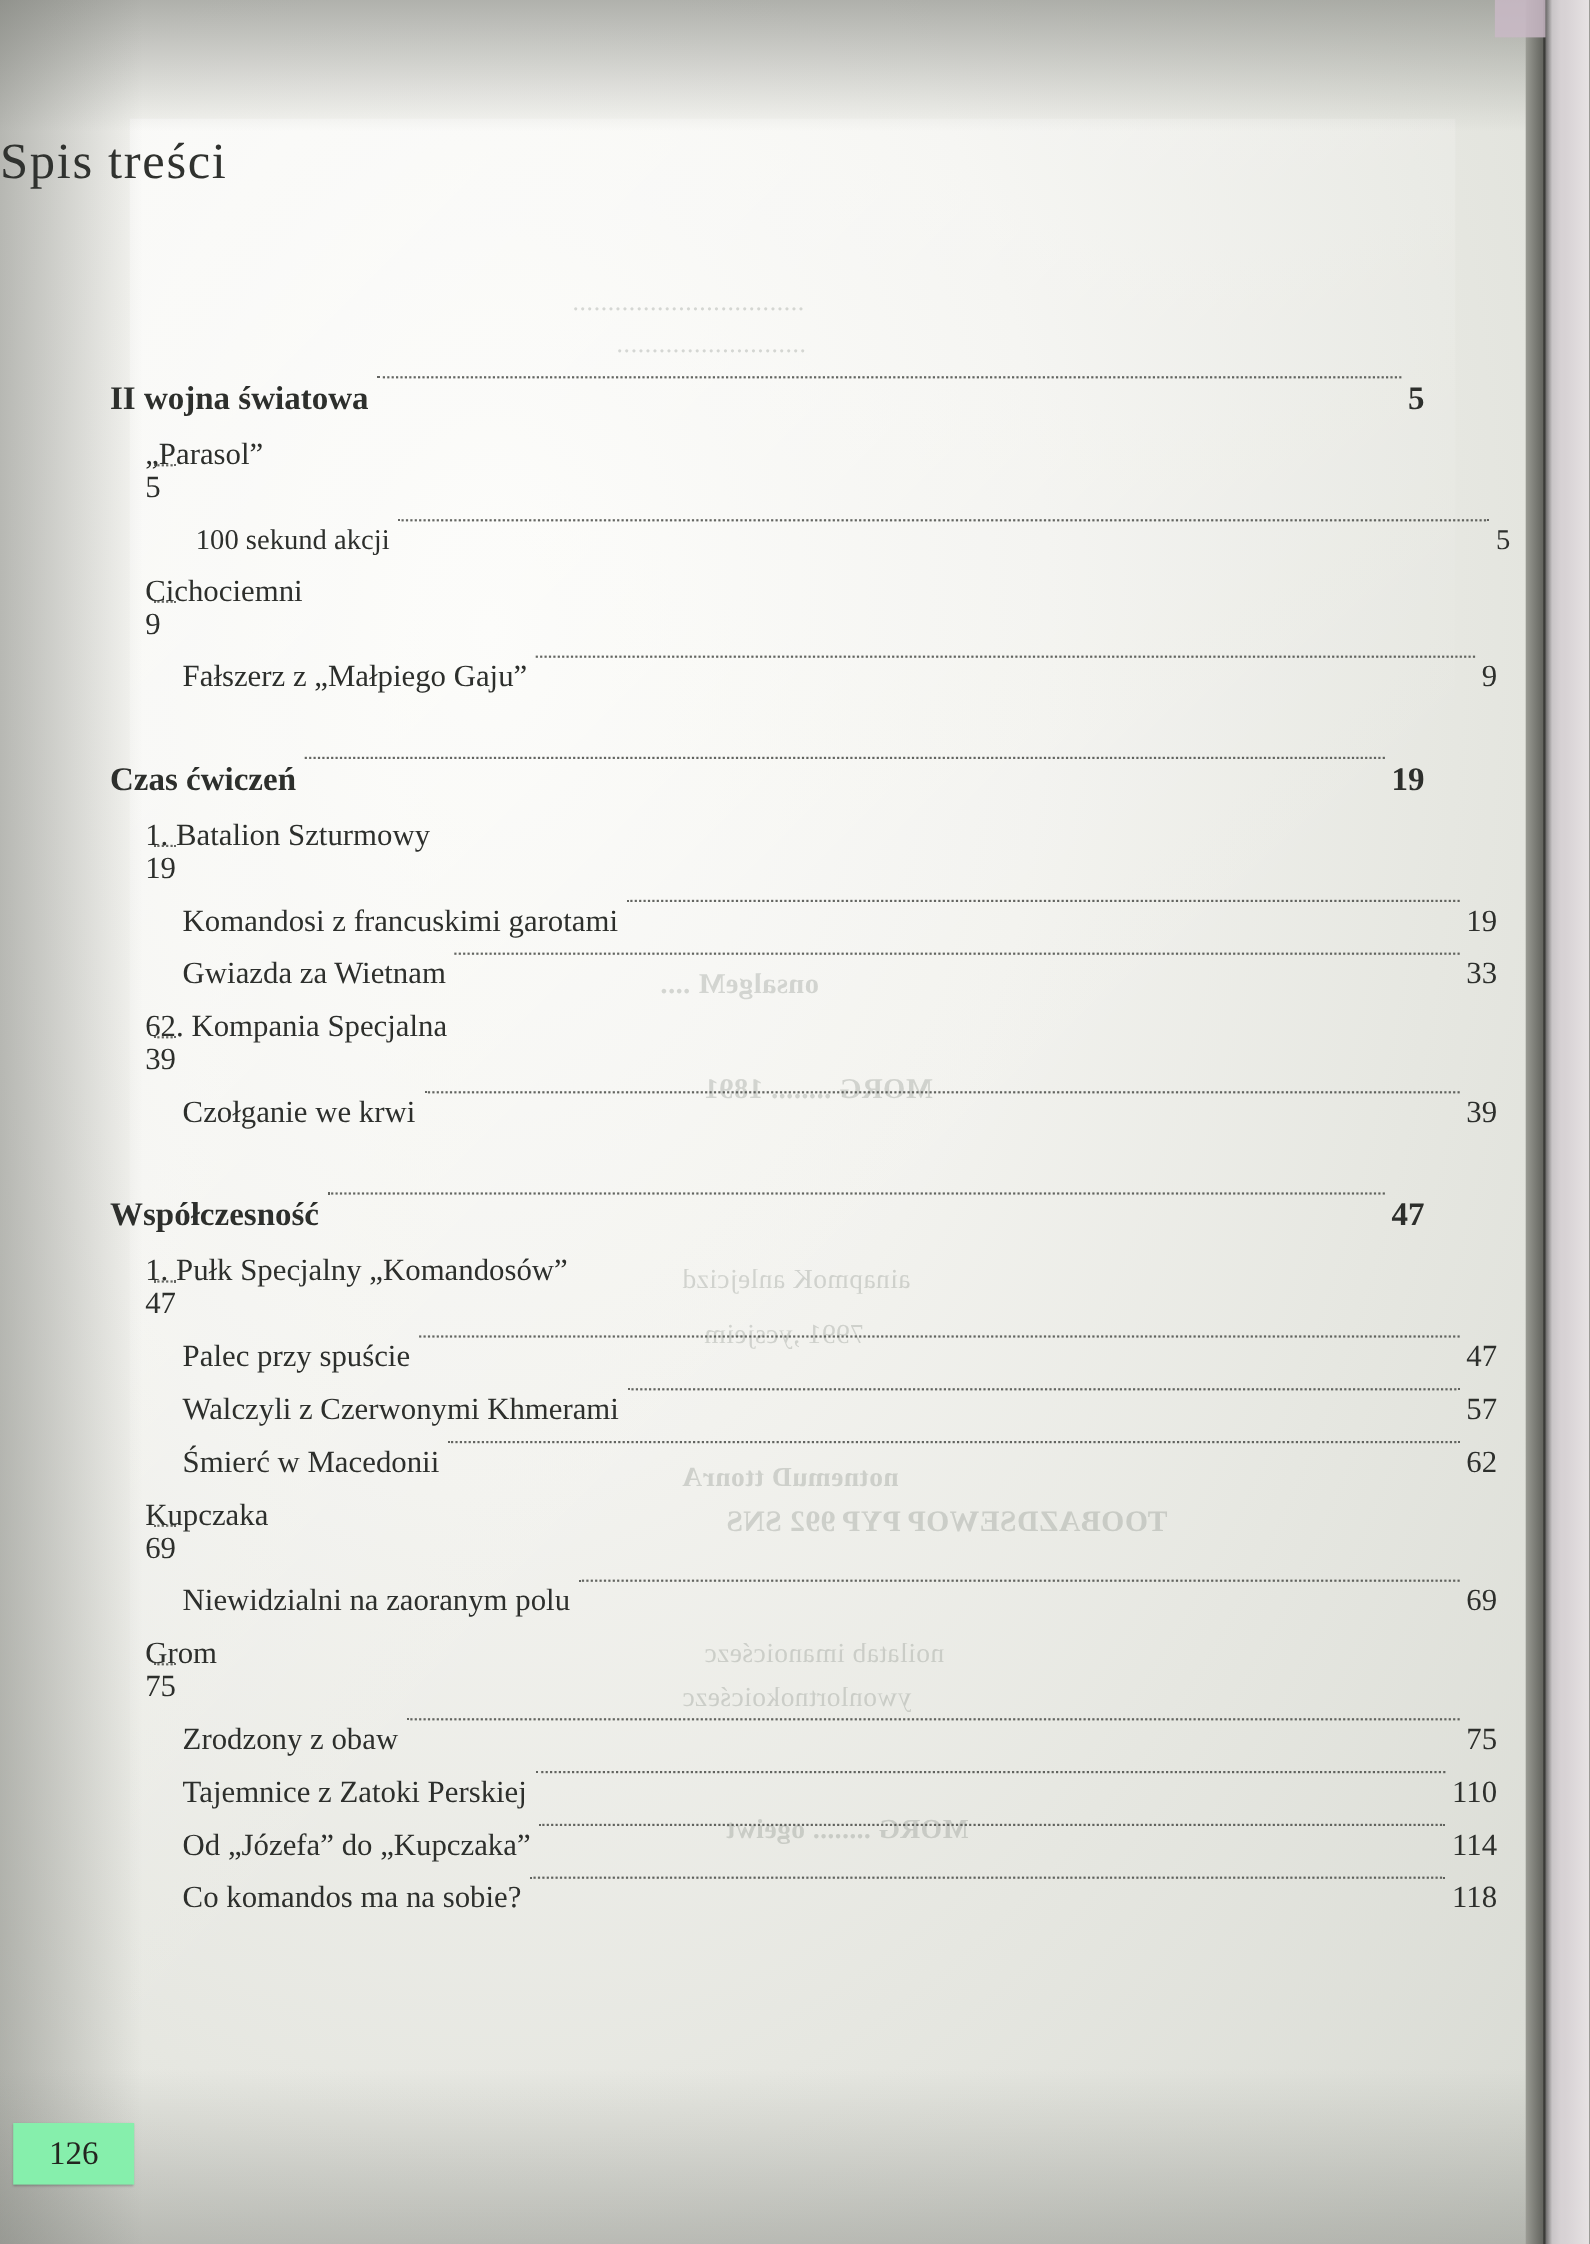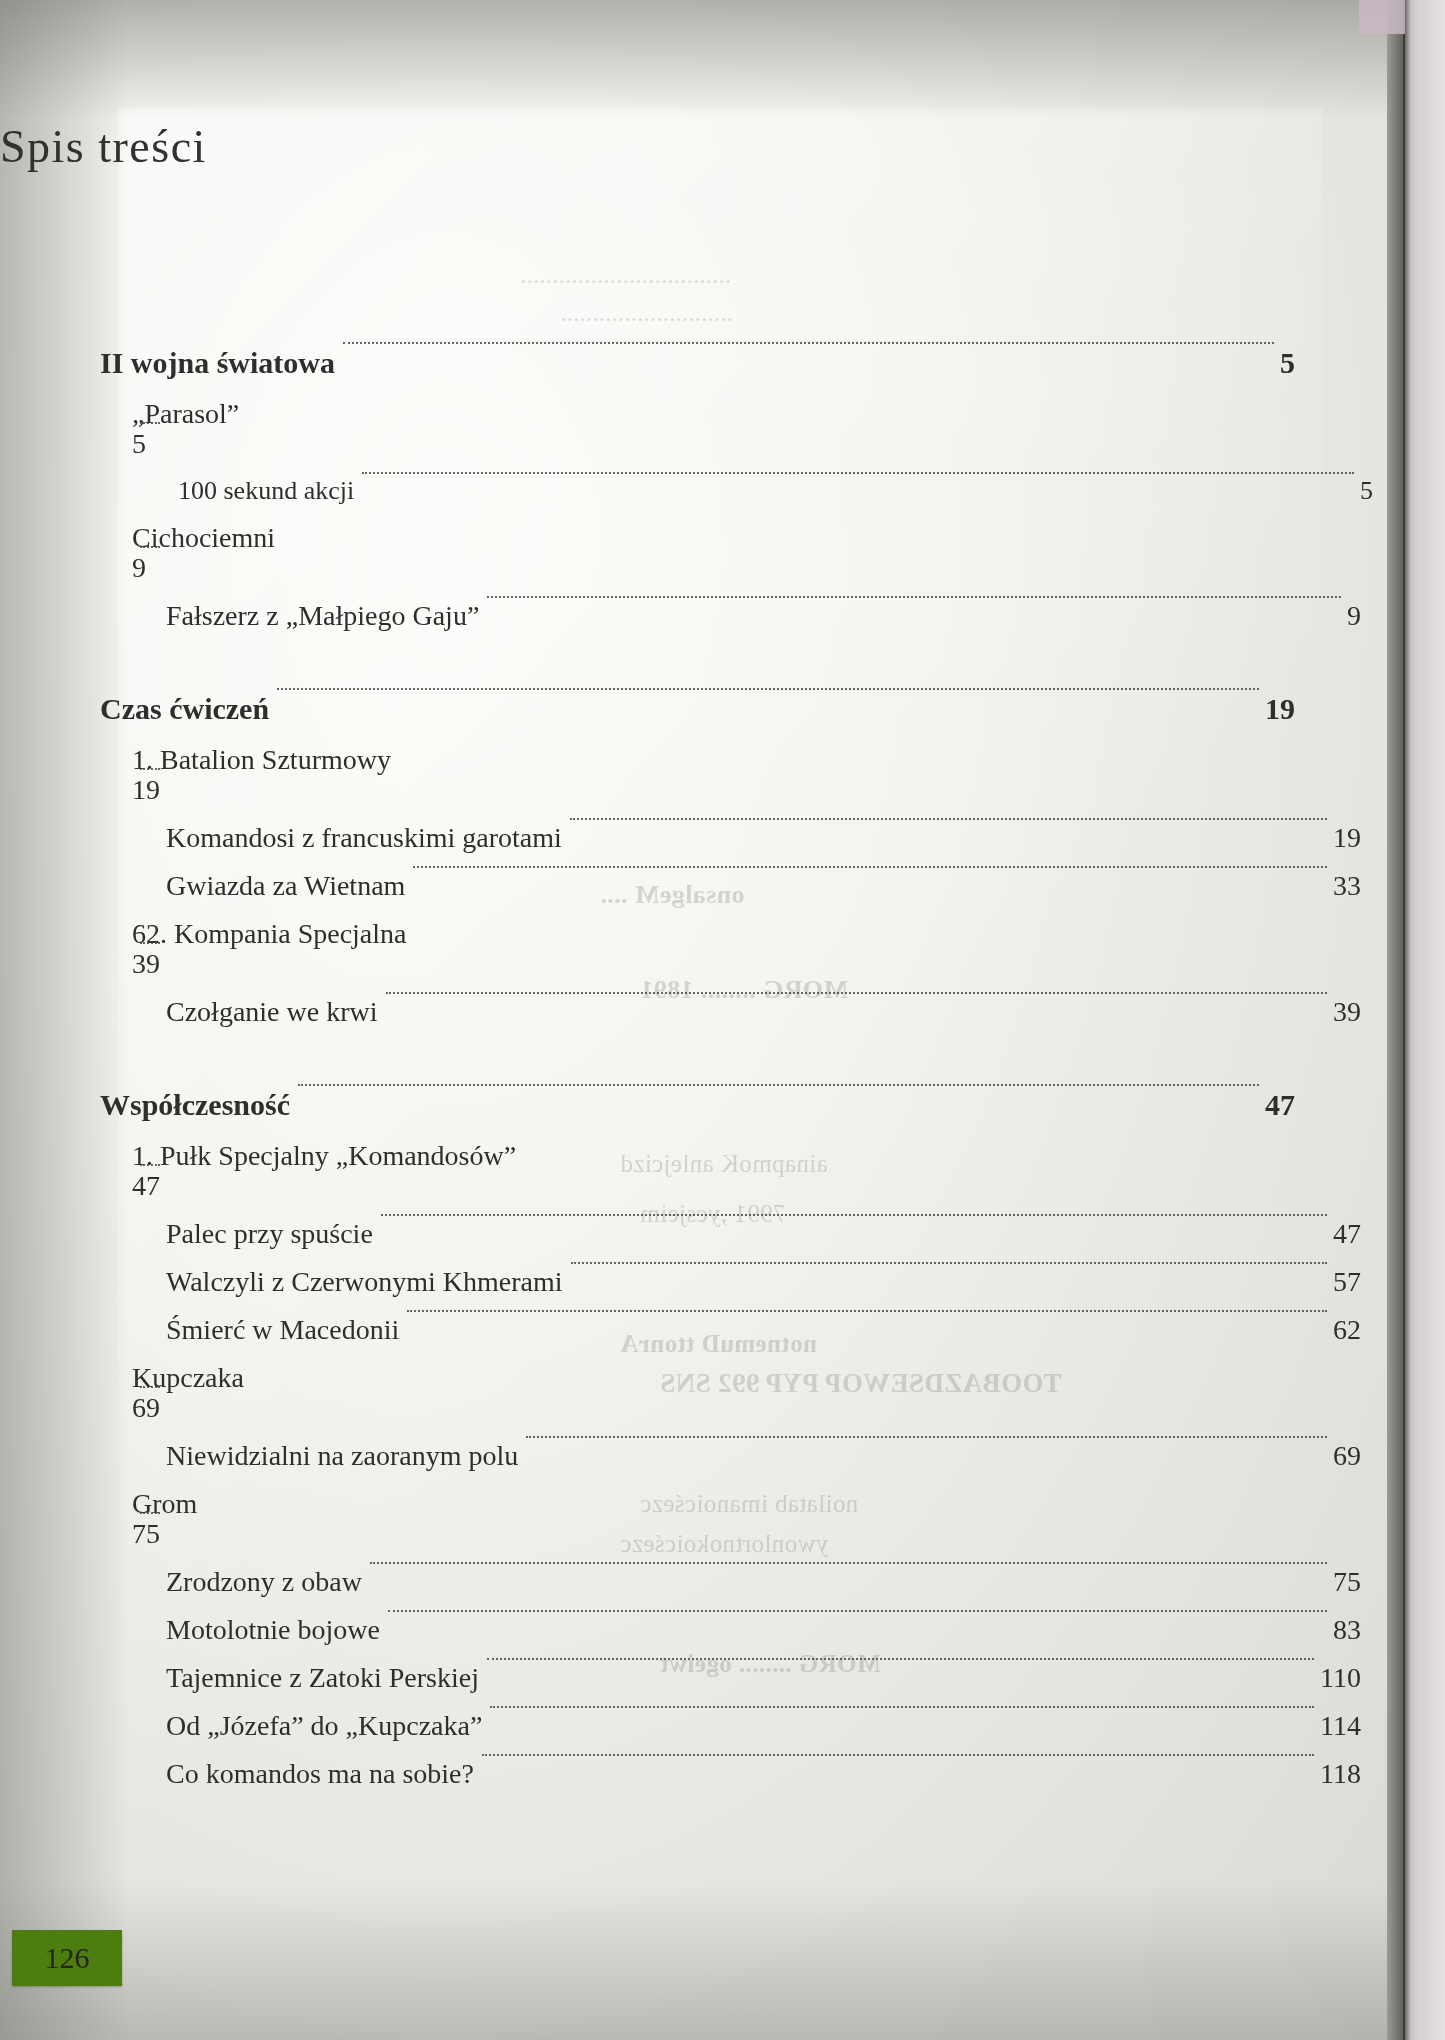--- a/index.html
+++ b/index.html
@@ -121,21 +121,21 @@
   .lvl-2 { font-size: 28px; padding-left: 66px; margin-bottom: 20px; }
   .lvl-3 { font-size: 26px; padding-left: 78px; margin-bottom: 20px; }
 
   
   .folio {
     position: absolute;
     left: 12px;
     bottom: 54px;
     width: 110px;
     height: 56px;
-    background: #4d7c0f;
+    background: #86efac;
     display: flex;
     align-items: center;
     justify-content: center;
     color: #23251f;
     font-size: 30px;
     box-shadow: 0 1px 2px rgba(0,0,0,.25);
   }
 </style>
 </head>
 <body>
@@ -269,25 +269,20 @@
           <span class="label">Grom</span>
           <span class="dots"></span>
           <span class="pageno">75</span>
         </div>
         <div class="row lvl-2">
           <span class="label">Zrodzony z obaw</span>
           <span class="dots"></span>
           <span class="pageno">75</span>
         </div>
         <div class="row lvl-2">
-          <span class="label">Motolotnie bojowe</span>
-          <span class="dots"></span>
-          <span class="pageno">83</span>
-        </div>
-        <div class="row lvl-2">
           <span class="label">Tajemnice z Zatoki Perskiej</span>
           <span class="dots"></span>
           <span class="pageno">110</span>
         </div>
         <div class="row lvl-2">
           <span class="label">Od „Józefa” do „Kupczaka”</span>
           <span class="dots"></span>
           <span class="pageno">114</span>
         </div>
         <div class="row lvl-2">

